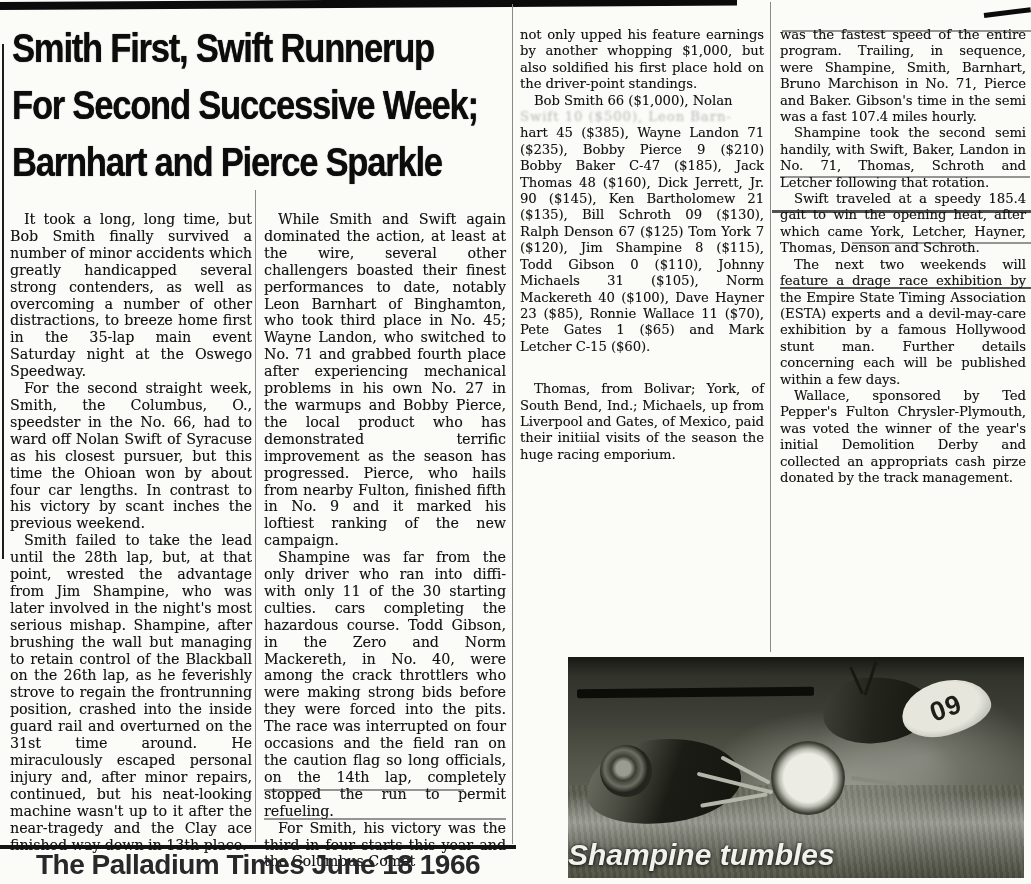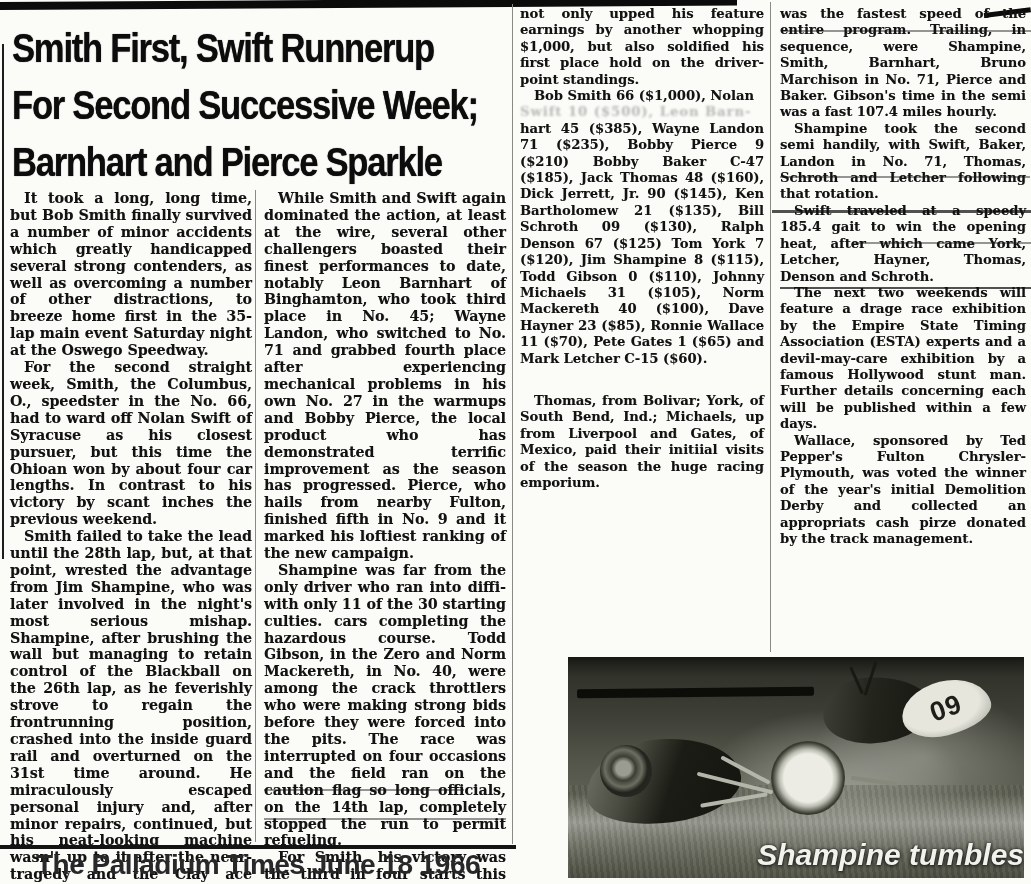--- a/index.html
+++ b/index.html
@@ -20,22 +20,22 @@
   .fold.faint{background:rgba(25,25,25,0.45);}
 
   
   .headline{left:12px;top:20px;width:600px;color:#0c0c0c;
             font-family:"Liberation Sans",sans-serif;font-weight:700;
             font-size:41px;line-height:57px;letter-spacing:-1.5px;
             transform:scaleX(.845);transform-origin:left top;
             text-shadow:0 0 1px rgba(0,0,0,.8);white-space:nowrap;}
 
   
-  .col{color:#121212;text-align:justify;font-weight:700;
-       text-shadow:.3px .3px 0 rgba(20,20,20,.35);}
+  .col{color:#121212;text-align:justify;font-weight:400;
+       text-shadow:.3px .3px 0 rgba(20,20,20,.35);margin-top:21px;}
   .col p{margin:0;text-indent:14px;}
   .col p.noindent{text-indent:0;}
   .c12{font-size:14.2px;line-height:16.9px;}
   .c34{font-size:13.1px;line-height:16.4px;}
   .gap-top{margin-top:26px !important;}
   .faded-line{display:block;opacity:.28;filter:blur(1.1px);text-indent:0;
               letter-spacing:1px;}
 
   
   .photo{left:568px;top:657px;width:456px;height:221px;overflow:hidden;
@@ -65,21 +65,21 @@
          background:linear-gradient(100deg,#3f4138 0%,#23251d 45%,#15160f 100%);
          border-radius:40% 60% 55% 45%/55% 50% 50% 45%;transform:rotate(-4deg);}
   .photo .tail09{position:absolute;left:73%;top:11%;width:90px;height:54px;
          background:radial-gradient(ellipse at 45% 45%,#e6e6dd 0 55%,#c2c3b8 75%,#9fa196 100%);
          border-radius:50% 50% 55% 45%/55% 60% 40% 45%;transform:rotate(-14deg);
          display:flex;align-items:center;justify-content:center;}
   .photo .tail09 span{font-family:"Liberation Sans",sans-serif;font-weight:700;font-size:27px;
          color:#1d1e17;transform:rotate(-6deg);letter-spacing:1px;}
   .photo .mast{position:absolute;left:66%;top:2%;width:3px;height:16%;background:#181912;transform:rotate(18deg);}
   .photo .mast2{position:absolute;left:63%;top:4%;width:3px;height:13%;background:#181912;transform:rotate(-24deg);}
-  .photo-caption{position:absolute;left:0;bottom:6px;width:100%;text-align:right;
+  .photo-caption{position:absolute;left:0;bottom:6px;width:100%;text-align:left;
          font-family:"Liberation Sans",sans-serif;font-style:italic;font-weight:700;
          font-size:30px;color:#f1f2ec;text-shadow:0 1px 4px rgba(0,0,0,.85),0 0 2px rgba(0,0,0,.6);}
 
   
   .source-caption{left:0;top:849px;width:516px;text-align:center;
          font-family:"Liberation Sans",sans-serif;font-weight:700;
          font-size:28px;color:#28282a;letter-spacing:-.5px;}
 </style>
 </head>
 <body>

